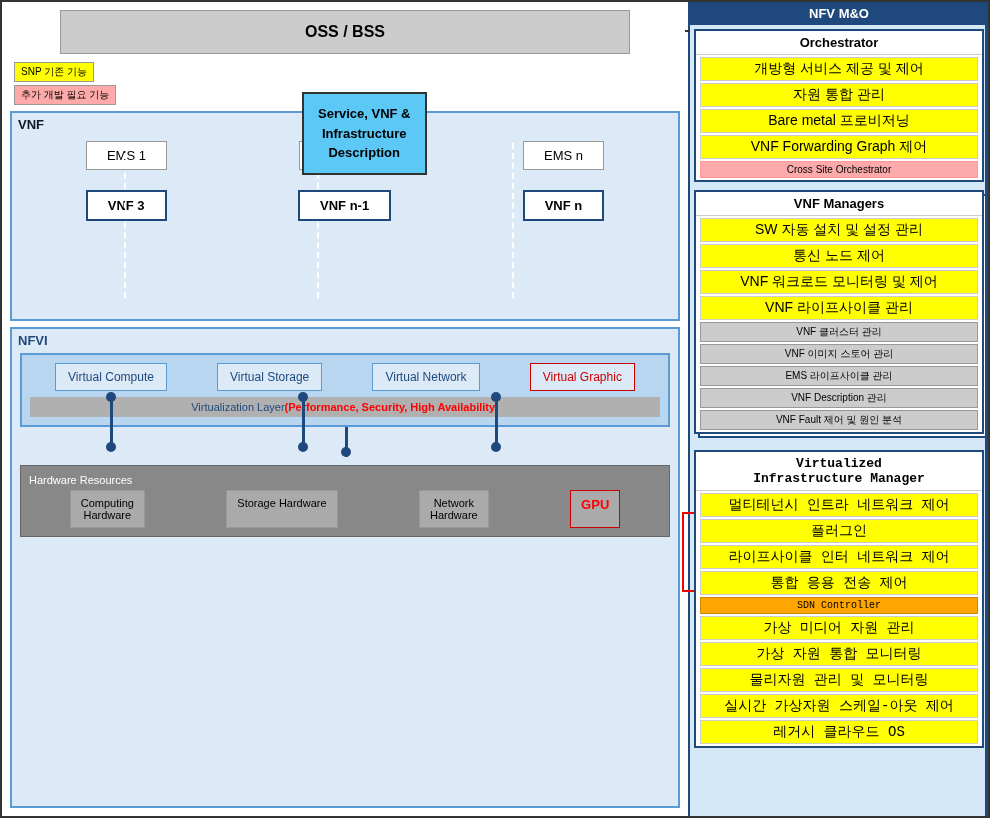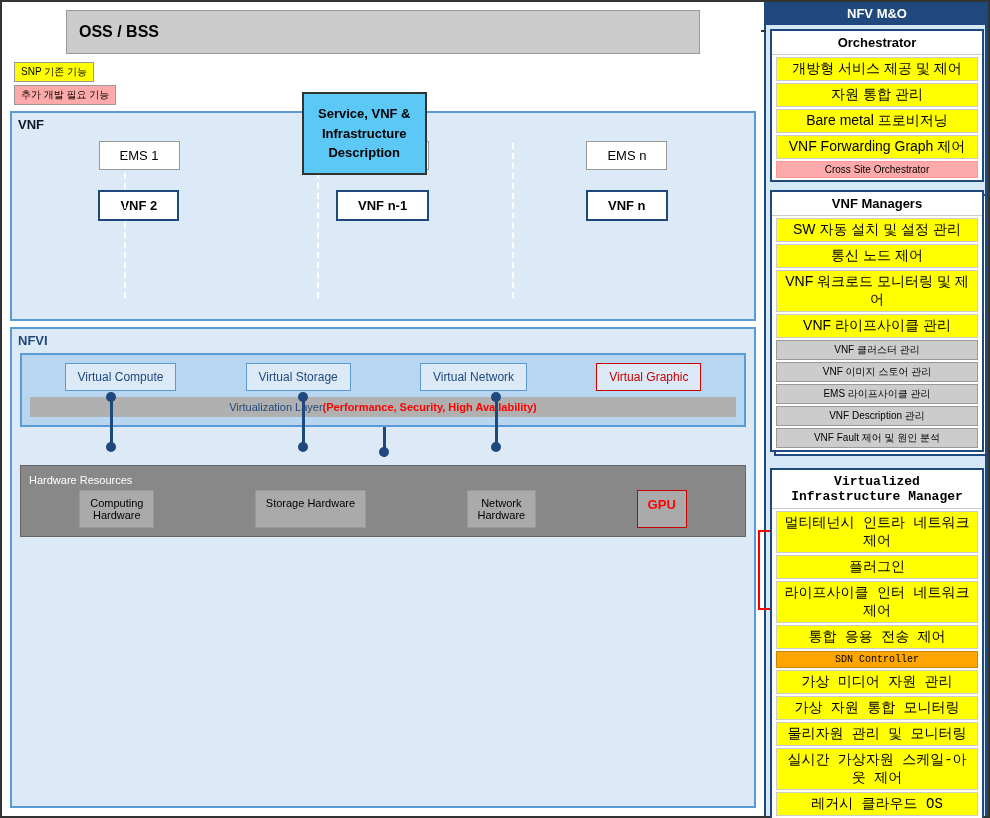--- a/index.html
+++ b/index.html
@@ -26,21 +26,21 @@
       display: flex;
       flex-direction: column;
       position: relative;
       padding: 8px;
     }
 
     
     .oss-bss-box {
       background: #ccc;
       border: 1px solid #999;
-      text-align: left;
+      text-align: center;
       padding: 12px;
       font-size: 16px;
       font-weight: bold;
       margin-bottom: 8px;
       width: 85%;
       align-self: center;
     }
 
     
     .legend {
@@ -222,21 +222,21 @@
     }
 
     
     .dashed-line {
       position: absolute;
       border-left: 2px dashed #fff;
     }
 
     
     .right-panel {
-      width: 224px;
+      width: 300px;
       border-left: 2px solid #1f497d;
       background: #d4e8f7;
       display: flex;
       flex-direction: column;
       position: relative;
     }
 
     .nfv-header {
       background: #1f497d;
       color: #fff;
@@ -334,21 +334,21 @@
     <div class="vnf-section" style="height: 210px;">
       <span class="vnf-section-label">VNF</span>
 
       <div class="ems-row">
         <div class="ems-box">EMS 1</div>
         <div class="ems-box">EMS n-1</div>
         <div class="ems-box">EMS n</div>
       </div>
 
       <div class="vnf-row" style="margin-top: 20px;">
-        <div class="vnf-box">VNF 2</div>
+        <div class="vnf-box">VNF 3</div>
         <div class="vnf-box">VNF n-1</div>
         <div class="vnf-box">VNF n</div>
       </div>
 
       <div class="dashed-line" style="left: 112px; top: 30px; height: 155px;"></div>
       <div class="dashed-line" style="left: 305px; top: 30px; height: 155px;"></div>
       <div class="dashed-line" style="left: 500px; top: 30px; height: 155px;"></div>
     </div>
 
     <div class="nfvi-section">

